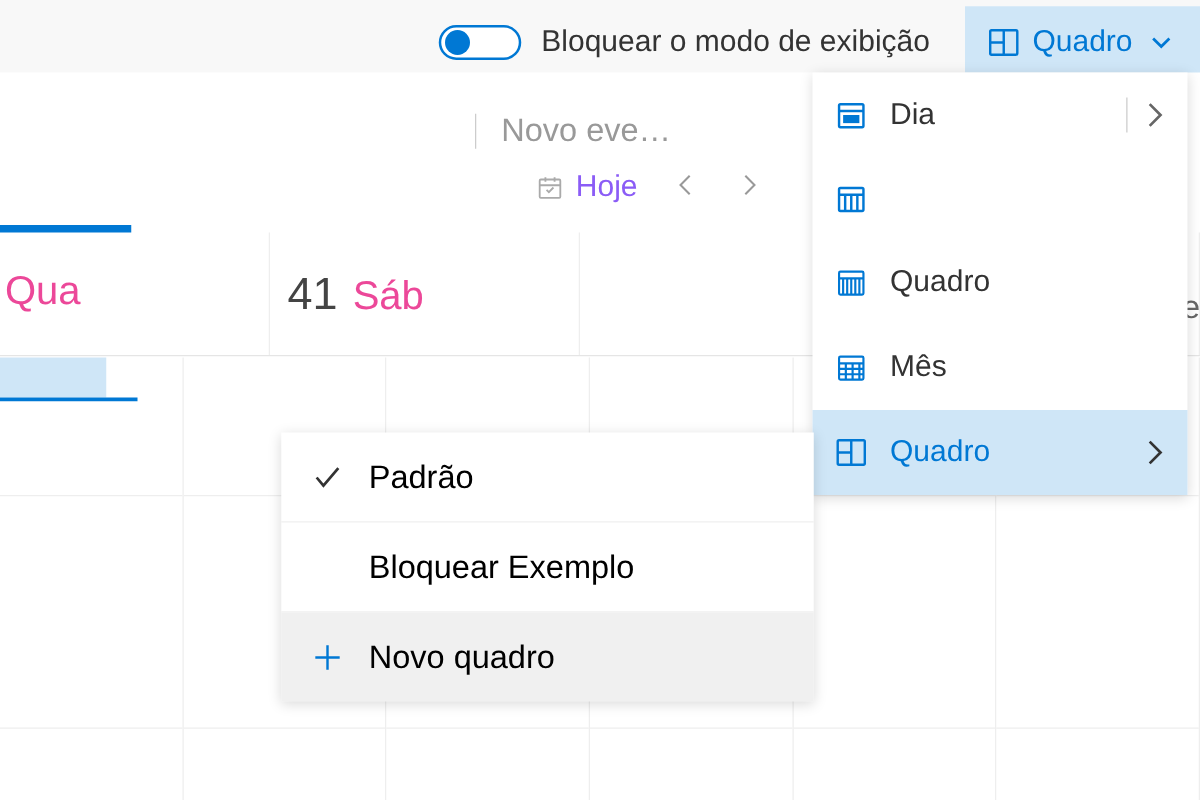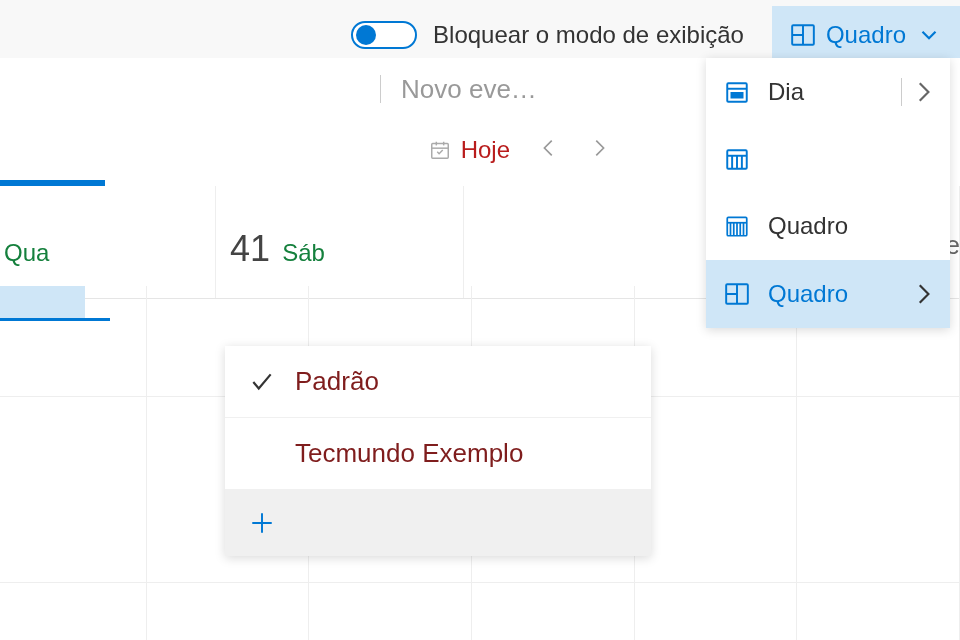--- a/index.html
+++ b/index.html
@@ -16,21 +16,21 @@
       position: relative;
     }
     
     .top-bar {
       position: absolute;
       top: 0;
       left: 0;
       right: 0;
       height: 72px;
       background: #f8f8f8;
-      border-bottom: 2px solid #c2410c;
+      border-bottom: 5px solid #c2410c;
       display: flex;
       align-items: center;
       justify-content: flex-end;
       padding-right: 0;
     }
     .toggle-container {
       display: flex;
       align-items: center;
       gap: 16px;
       margin-right: 28px;
@@ -77,21 +77,21 @@
       height: 20px;
     }
     
     .sub-toolbar {
       position: absolute;
       top: 58px;
       left: 0;
       right: 0;
       height: 62px;
       display: flex;
-      align-items: center;
+      align-items: flex-end;
       justify-content: flex-end;
       gap: 20px;
       padding-right: 60px;
       background: #fff;
     }
     .new-event {
       display: flex;
       align-items: center;
       gap: 10px;
       color: #999;
@@ -115,21 +115,21 @@
       display: flex;
       align-items: center;
       justify-content: flex-end;
       gap: 28px;
       padding-right: 350px;
     }
     .today-btn {
       display: flex;
       align-items: center;
       gap: 10px;
-      color: #b91c1c;
+      color: #8b5cf6;
       font-size: 24px;
     }
     .arrow-btn {
       color: #aaa;
       cursor: pointer;
     }
     
     .blue-bar {
       position: absolute;
       top: 180px;
@@ -159,23 +159,22 @@
       padding-left: 4px;
       border-left: none;
       flex: 0.9;
     }
     .day-num {
       font-size: 36px;
       color: #444;
       font-weight: 300;
     }
     .day-name {
-      font-size: 24px;
-      color: #15803d;
-      margin-top: 25px;
+      font-size: 32px;
+      color: #ec4899;
     }
     
     .calendar-body {
       position: absolute;
       top: 286px;
       left: 0;
       right: 0;
       bottom: 0;
       display: flex;
     }
@@ -208,21 +207,21 @@
       left: 0;
       width: 110px;
       height: 3px;
       background: #0078d4;
     }
     
     .view-menu {
       position: absolute;
       top: 58px;
       right: 10px;
-      width: 244px;
+      width: 300px;
       background: #fff;
       box-shadow: 0 2px 10px rgba(0,0,0,0.15);
       z-index: 10;
     }
     .view-item {
       display: flex;
       align-items: center;
       padding: 20px 18px;
       gap: 18px;
       font-size: 24px;
@@ -265,21 +264,21 @@
       background: #fff;
       box-shadow: 0 2px 10px rgba(0,0,0,0.15);
       z-index: 20;
     }
     .sub-item {
       display: flex;
       align-items: center;
       padding: 20px 24px;
       gap: 20px;
       font-size: 26px;
-      color: #7f1d1d;
+      color: #000000;
       cursor: pointer;
       border-bottom: 1px solid #f0f0f0;
     }
     .sub-item:last-child {
       border-bottom: none;
     }
     .sub-item.hover {
       background: #f0f0f0;
     }
     .check-icon {
@@ -429,20 +428,32 @@
       <rect x="3" y="4" width="18" height="17" rx="1"></rect>
       <line x1="3" y1="9" x2="21" y2="9"></line>
       <line x1="6" y1="9" x2="6" y2="21"></line>
       <line x1="9" y1="9" x2="9" y2="21"></line>
       <line x1="12" y1="9" x2="12" y2="21"></line>
       <line x1="15" y1="9" x2="15" y2="21"></line>
       <line x1="18" y1="9" x2="18" y2="21"></line>
     </svg>
     <span>Quadro</span>
   </div>
+  <div class="view-item">
+    <svg viewBox="0 0 24 24" fill="none" stroke="#0078d4" stroke-width="1.6">
+      <rect x="3" y="4" width="18" height="17" rx="1"></rect>
+      <line x1="3" y1="9" x2="21" y2="9"></line>
+      <line x1="3" y1="13" x2="21" y2="13"></line>
+      <line x1="3" y1="17" x2="21" y2="17"></line>
+      <line x1="8" y1="9" x2="8" y2="21"></line>
+      <line x1="13" y1="9" x2="13" y2="21"></line>
+      <line x1="18" y1="9" x2="18" y2="21"></line>
+    </svg>
+    <span>Mês</span>
+  </div>
   <div class="view-item active">
     <svg viewBox="0 0 24 24" fill="none" stroke="#0078d4" stroke-width="1.8">
       <rect x="2" y="3" width="20" height="18" rx="1"></rect>
       <line x1="12" y1="3" x2="12" y2="21"></line>
       <line x1="2" y1="12" x2="12" y2="12"></line>
     </svg>
     <span>Quadro</span>
     <svg class="chev-right" width="18" height="18" viewBox="0 0 24 24" fill="none" stroke="currentColor" stroke-width="2">
       <polyline points="9 4 17 12 9 20"></polyline>
     </svg>
@@ -451,23 +462,24 @@
 
 <div class="sub-menu">
   <div class="sub-item">
     <svg class="check-icon" viewBox="0 0 24 24" fill="none" stroke="#333" stroke-width="2">
       <polyline points="4 12 9 18 20 5"></polyline>
     </svg>
     <span>Padrão</span>
   </div>
   <div class="sub-item">
     <span class="spacer-icon"></span>
-    <span>Tecmundo Exemplo</span>
+    <span>Bloquear Exemplo</span>
   </div>
   <div class="sub-item hover">
     <svg class="plus-icon" viewBox="0 0 24 24" fill="none" stroke="#0078d4" stroke-width="1.8">
       <line x1="12" y1="3" x2="12" y2="21"></line>
       <line x1="3" y1="12" x2="21" y2="12"></line>
     </svg>
+    <span>Novo quadro</span>
   </div>
 </div>
 
 <span class="letter-edge">e</span>
 
 </body></html>

